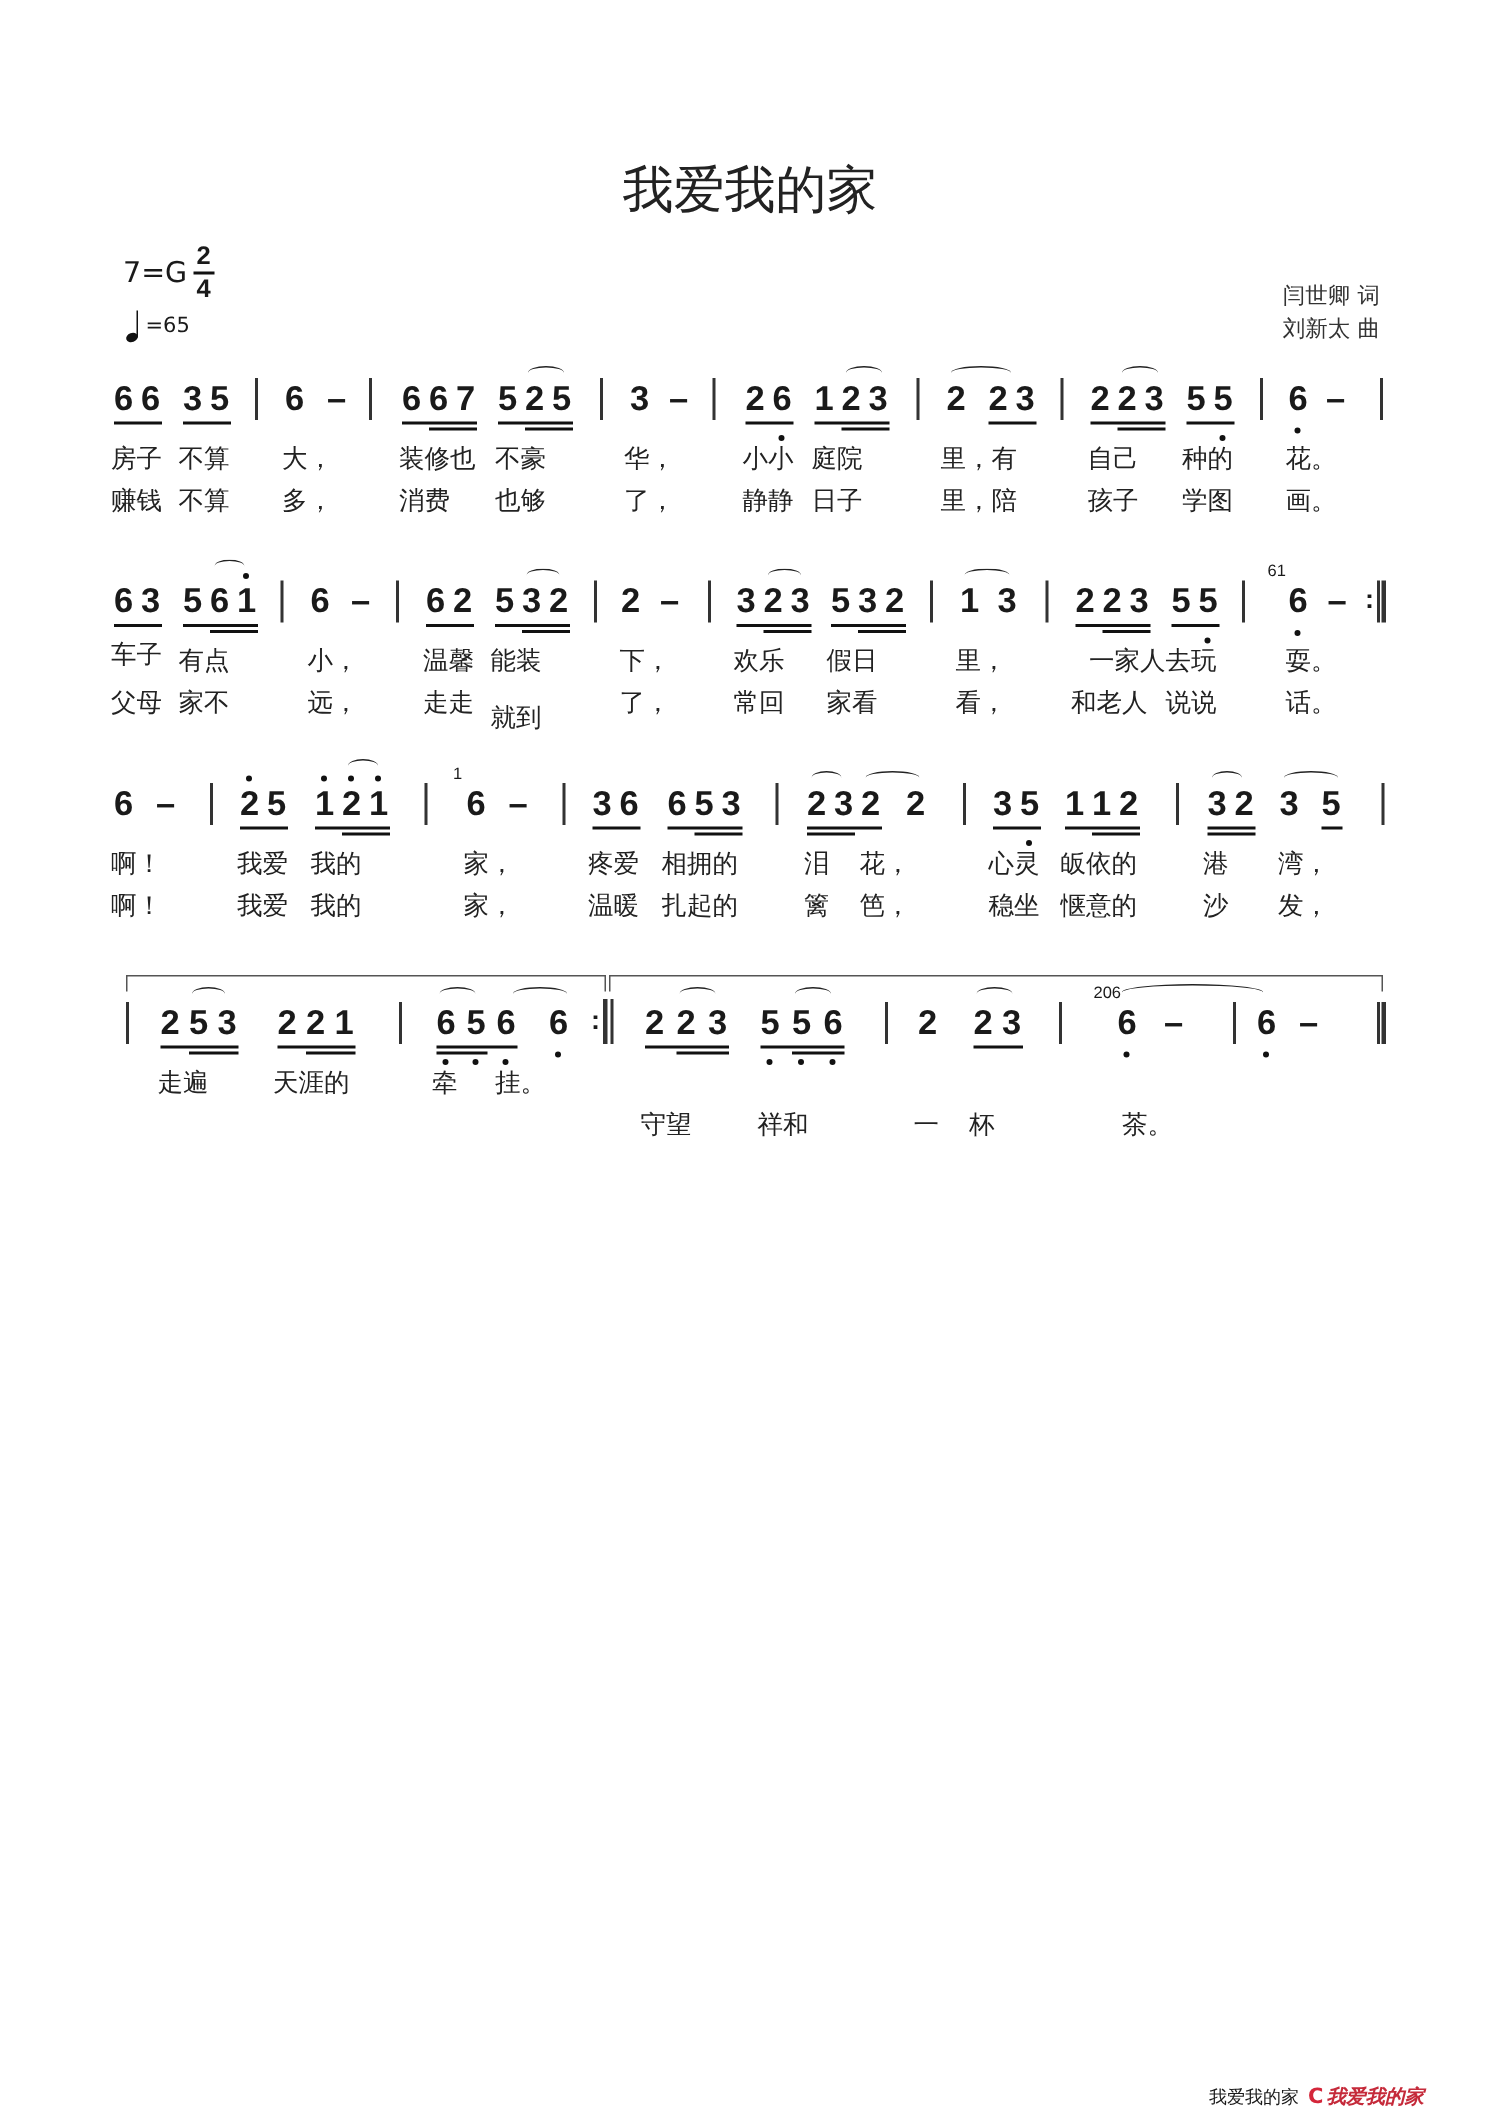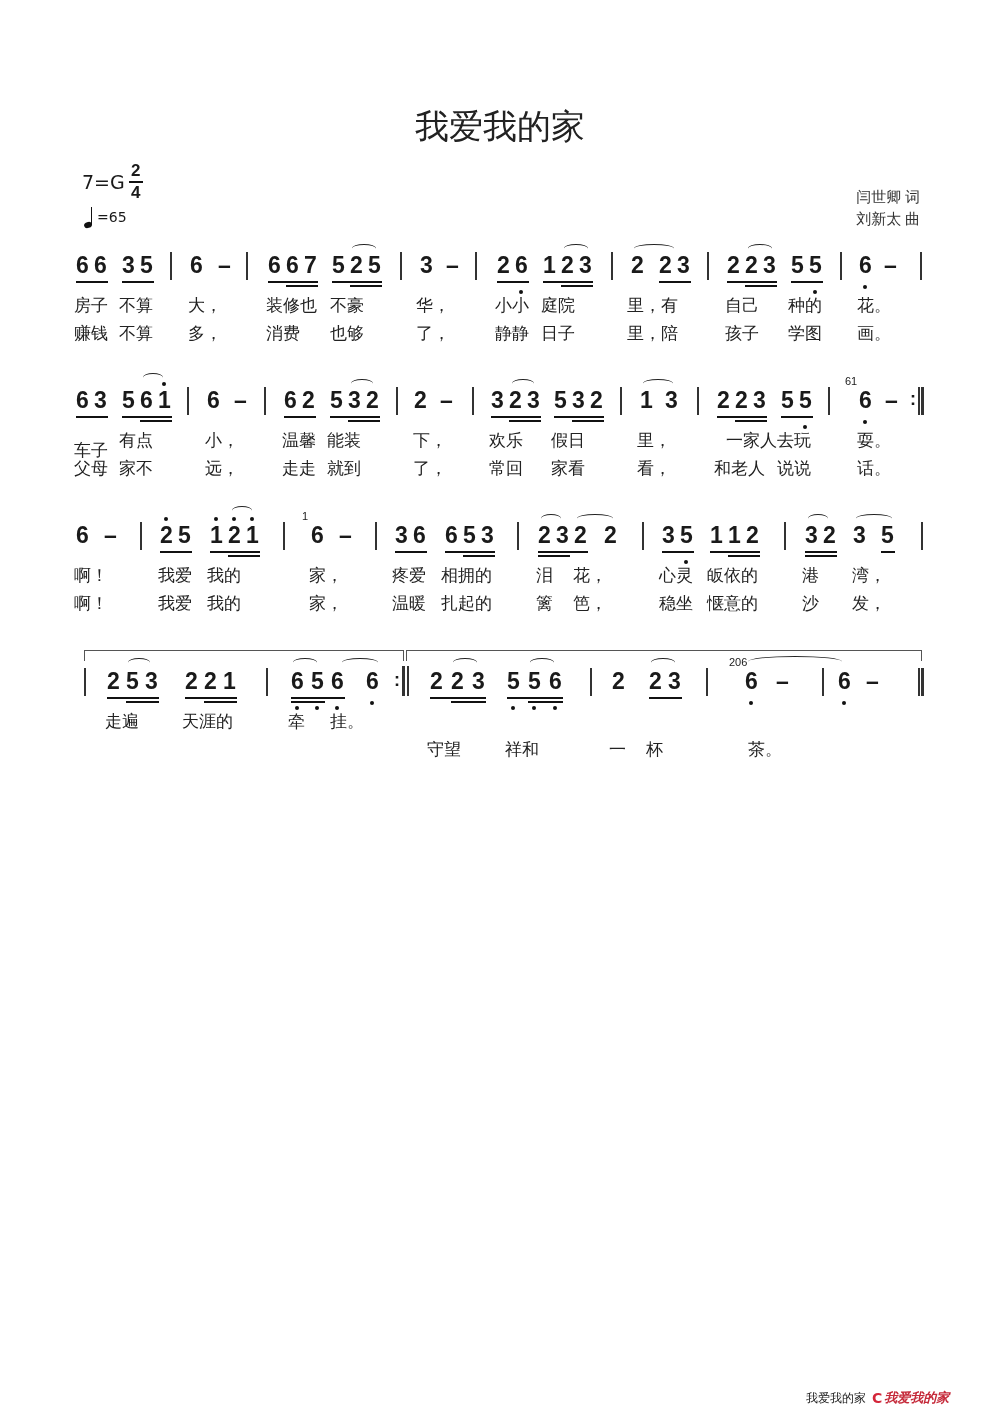--- a/index.html
+++ b/index.html
@@ -9,21 +9,21 @@
            font-size: 34px; font-weight: normal; letter-spacing: 0; color: #222; }
   .key { position: absolute; left: 82px; top: 162px; font-size: 19px; display: flex; align-items: center; }
   .timesig { display: inline-flex; flex-direction: column; align-items: center; margin-left: 4px;
              font-family: "Liberation Sans", sans-serif; font-weight: bold; font-size: 17px; line-height: 18px; }
   .timesig .bar { width: 14px; height: 2px; background: #111; margin: 1px 0; }
   .tempo { position: absolute; left: 84px; top: 206px; font-size: 14px; display: flex; align-items: center; }
   .quarter { display: inline-block; position: relative; width: 10px; height: 22px; margin-right: 3px; }
   .quarter::before { content: ""; position: absolute; left: 0; bottom: 0; width: 8px; height: 6px;
                      background: #111; border-radius: 50%; transform: rotate(-20deg); }
   .quarter::after { content: ""; position: absolute; left: 7px; bottom: 3px; width: 1.3px; height: 18px; background: #111; }
-  .credits { position: absolute; right: 80px; top: 186px; text-align: right; font-size: 15px; line-height: 22px; color: #333; font-family: Liberation Serif, serif; }
+  .credits { position: absolute; right: 80px; top: 186px; text-align: right; font-size: 15px; line-height: 22px; color: #333; }
 
   .line { position: absolute; left: 0; width: 1000px; }
   .notes { position: absolute; font-family: "Liberation Sans", sans-serif; font-weight: bold; font-size: 23px;
            white-space: nowrap; }
   .n { position: absolute; top: 0; }
   .bl { position: absolute; width: 2px; background: #333; }
   .ul { position: absolute; height: 2px; background: #111; }
   .dot { position: absolute; width: 4px; height: 4px; border-radius: 50%; background: #111; }
   .slur { position: absolute; border-top: 1.5px solid #222; border-radius: 50% 50% 0 0; height: 8px; }
   .lyr { position: absolute; font-size: 17px; white-space: nowrap; color: #222; }
@@ -204,39 +204,39 @@
   <div class="bl" style="left:264px;top:0;height:28px"></div>
   <div class="bl" style="left:396px;top:0;height:28px"></div>
   <div class="bl" style="left:472px;top:0;height:28px"></div>
   <div class="bl" style="left:620px;top:0;height:28px"></div>
   <div class="bl" style="left:697px;top:0;height:28px"></div>
   <div class="bl" style="left:828px;top:0;height:28px"></div>
   <div class="bl" style="left:918px;top:0;height:28px;width:1.5px"></div>
   <div class="bl" style="left:921px;top:0;height:28px;width:3px"></div>
 
   <div>
-    <span class="lyr" style="left:74px;top:52px">车子</span>
+    <span class="lyr" style="left:74px;top:38px">车子</span>
     <span class="lyr" style="left:119px;top:42px">有点</span>
     <span class="lyr" style="left:205px;top:42px">小，</span>
     <span class="lyr" style="left:282px;top:42px">温馨</span>
     <span class="lyr" style="left:327px;top:42px">能装</span>
     <span class="lyr" style="left:413px;top:42px">下，</span>
     <span class="lyr" style="left:489px;top:42px">欢乐</span>
     <span class="lyr" style="left:551px;top:42px">假日</span>
     <span class="lyr" style="left:637px;top:42px">里，</span>
     <span class="lyr" style="left:726px;top:42px">一家人</span>
     <span class="lyr" style="left:777px;top:42px">去玩</span>
     <span class="lyr" style="left:857px;top:42px">耍。</span>
   </div>
   <div>
     <span class="lyr" style="left:74px;top:70px">父母</span>
     <span class="lyr" style="left:119px;top:70px">家不</span>
     <span class="lyr" style="left:205px;top:70px">远，</span>
     <span class="lyr" style="left:282px;top:70px">走走</span>
-    <span class="lyr" style="left:327px;top:70px">就到</span>
+    <span class="lyr" style="left:327px;top:80px">就到</span>
     <span class="lyr" style="left:413px;top:70px">了，</span>
     <span class="lyr" style="left:489px;top:70px">常回</span>
     <span class="lyr" style="left:551px;top:70px">家看</span>
     <span class="lyr" style="left:637px;top:70px">看，</span>
     <span class="lyr" style="left:714px;top:70px">和老人</span>
     <span class="lyr" style="left:777px;top:70px">说说</span>
     <span class="lyr" style="left:857px;top:70px">话。</span>
   </div>
 </div>
 

